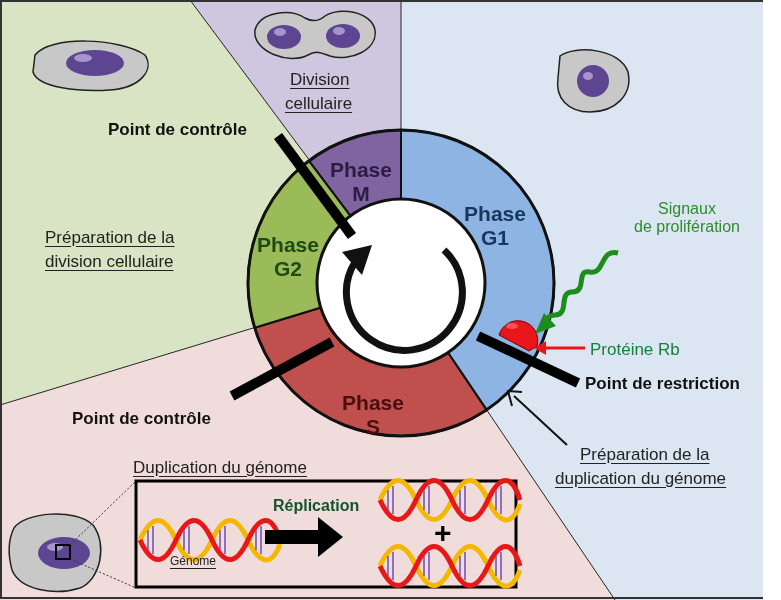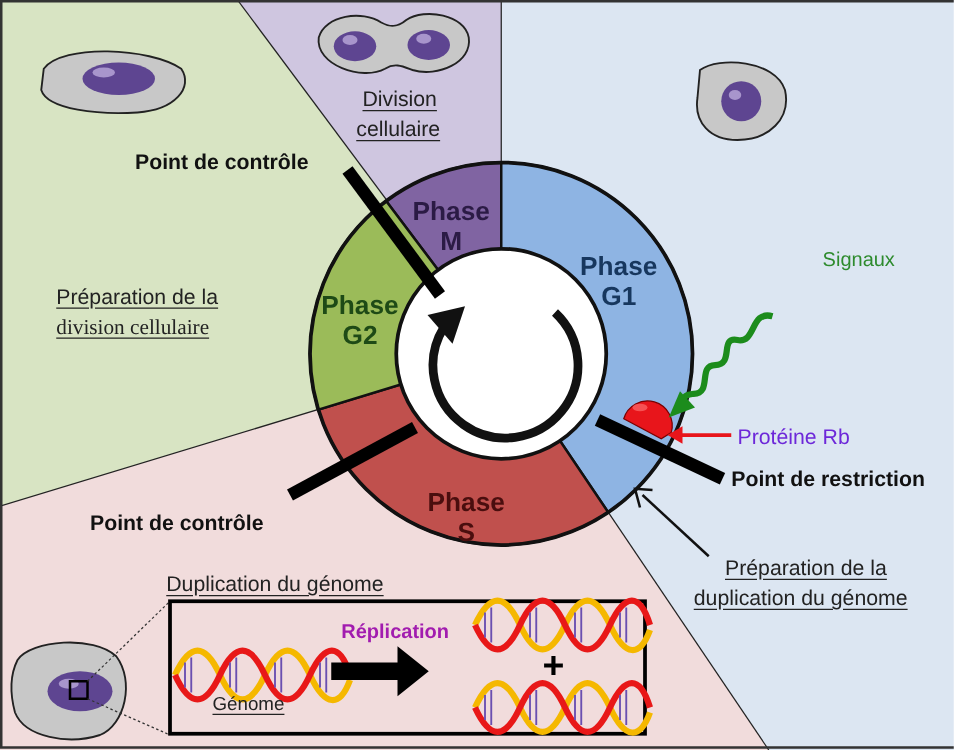--- a/index.html
+++ b/index.html
@@ -111,21 +111,21 @@
 <div class="lbl reg u" style="left:290px;top:70px;">
   <div>Division</div>
 </div>
 <div class="lbl reg u" style="left:285px;top:94px;text-decoration:underline;">
   <div>cellulaire</div>
 </div>
 
 <div class="lbl reg u" style="left:45px;top:228px;text-align:left;">
   <div>Préparation de la</div>
 </div>
-<div class="lbl reg u" style="left:45px;top:252px;text-align:left;font-family:Liberation Serif, serif;">
+<div class="lbl reg u" style="left:45px;top:252px;text-align:left;">
   <div>division cellulaire</div>
 </div>
 
 <div class="lbl reg u" style="left:133px;top:458px;">
   <span>Duplication du génome</span>
 </div>
 
 <div class="lbl reg u" style="left:580px;top:445px;">
   <span>Préparation de la</span>
 </div>
@@ -149,20 +149,21 @@
   <div>Phase</div>
       <div>G2</div>
 </div>
 
 <div class="lbl ctl" style="left:108px;top:120px;">Point de contrôle</div>
 <div class="lbl ctl" style="left:72px;top:409px;">Point de contrôle</div>
 <div class="lbl ctl" style="left:585px;top:374px;">Point de restriction</div>
 
 <div class="lbl" style="left:612px;top:200px;width:150px;text-align:center;font-size:16px;color:#2e8b2e;">
   <div>Signaux</div>
+      <div>de prolifération</div>
 </div>
 
-<div class="lbl" style="left:590px;top:340px;font-size:17px;color:#6d28d9;">Protéine Rb</div>
+<div class="lbl" style="left:590px;top:340px;font-size:17px;color:#15803d;">Protéine Rb</div>
 
-<div class="lbl" style="left:273px;top:497px;font-size:16px;font-weight:bold;color:#a21caf;">Réplication</div>
-<div class="lbl u" style="left:170px;top:555px;font-size:15px;color:#222;">Génome</div>
+<div class="lbl" style="left:273px;top:497px;font-size:16px;font-weight:bold;color:#14532d;">Réplication</div>
+<div class="lbl u" style="left:170px;top:555px;font-size:12px;color:#222;">Génome</div>
 <div class="lbl" style="left:434px;top:516px;font-size:30px;font-weight:bold;color:#000;">+</div>
 </div>
 
 </body></html>

